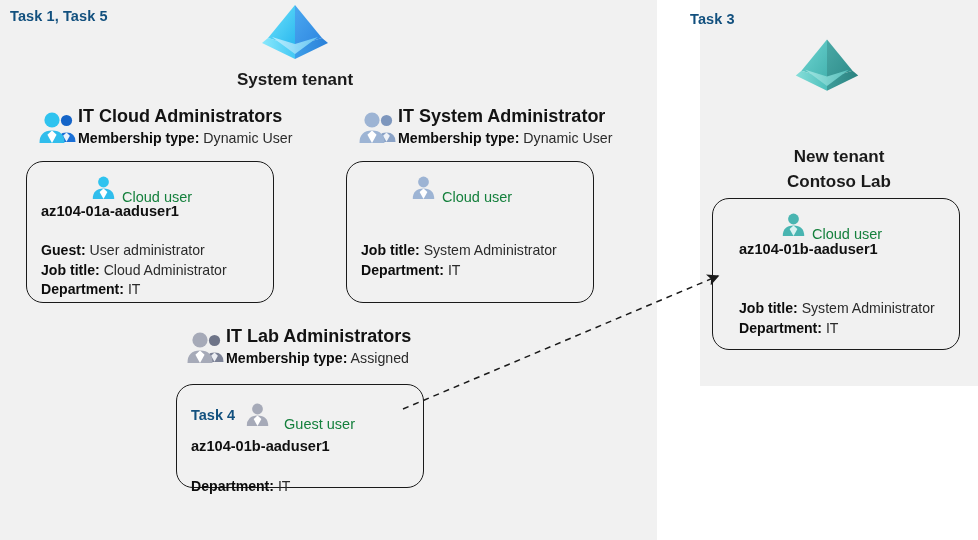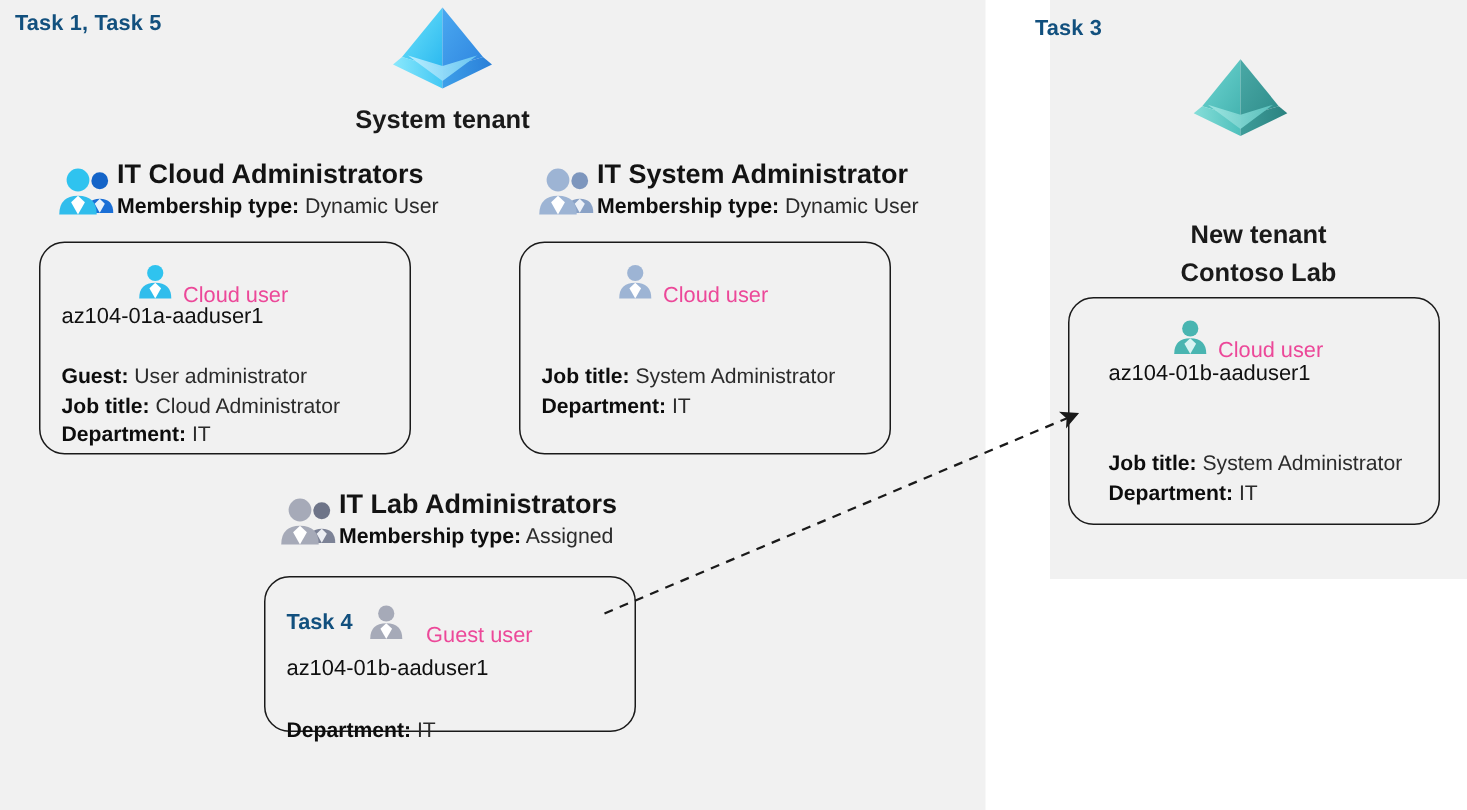--- a/index.html
+++ b/index.html
@@ -68,32 +68,32 @@
 
   .card-head {
     position: absolute;
     display: flex;
     align-items: center;
     gap: 6px;
     white-space: nowrap;
   }
   .card-head .kind {
     font-size: 14.5px;
-    color: #ec4899;
+    color: #15803d;
     margin-top: 19px;
   }
   .card-head .tasktag {
     color: #12507e;
     font-weight: bold;
     font-size: 14.5px;
     margin-right: 4px;
   }
   .card-username {
     position: absolute;
-    font-weight: normal;
+    font-weight: bold;
     font-size: 14.6px;
     color: #101010;
     white-space: nowrap;
     text-align: center;
   }
   .card-props {
     position: absolute;
     font-size: 14.1px;
     color: #2b2b2b;
     line-height: 19.5px;

